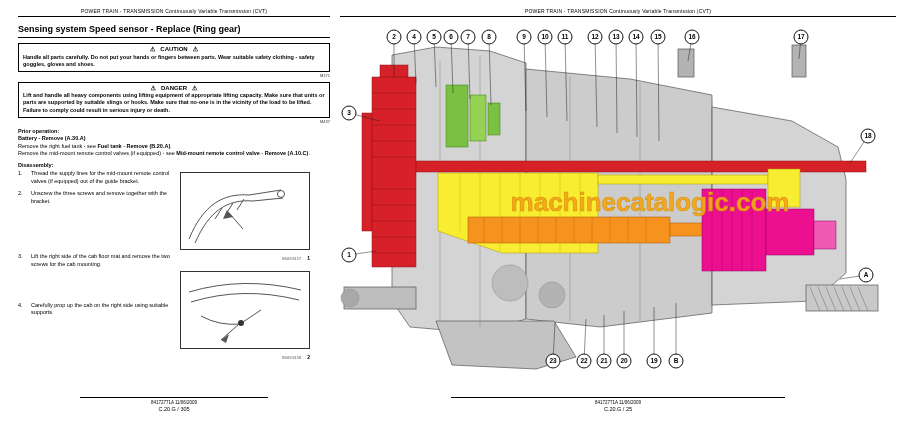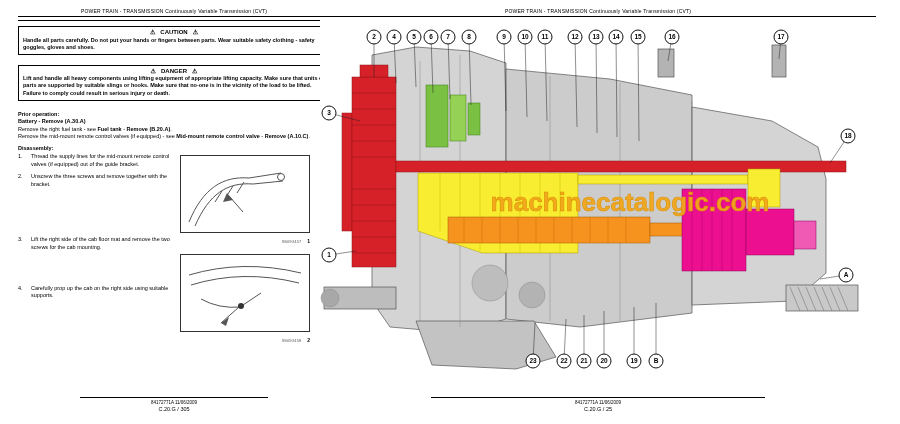--- a/index.html
+++ b/index.html
@@ -2,21 +2,21 @@
 <html><head>
 <meta charset="utf-8">
 <style>
   * { box-sizing: border-box; }
   html,body { margin:0; padding:0; background:#ffffff; }
   body { width:900px; height:424px; overflow:hidden; font-family:"Liberation Sans", sans-serif; color:#000; }
   .canvas { position:relative; width:900px; height:424px; background:#fff; }
 
   .page { position:absolute; top:8px; height:404px; background:#fff; }
   .page-left { left:18px; width:312px; }
-  .page-right { left:320px; width:556px; }
+  .page-right { left:340px; width:556px; }
 
   .running-header { font-size:5px; text-align:center; letter-spacing:.2px; white-space:nowrap; }
   .header-rule { border-top:1px solid #000; margin-top:2px; }
 
   .doc-title { font-size:9px; font-weight:bold; margin-top:7px; }
   .title-rule { border-top:1px solid #000; margin:3px 0 5px; }
 
   .warnbox { border:1px solid #000; padding:2px 4px 3px; }
   .warnhead { display:flex; justify-content:center; align-items:center; gap:5px; font-size:6px; font-weight:bold; }
   .warnhead .tri { font-size:6px; line-height:1; }
@@ -48,20 +48,21 @@
 </style>
 </head>
 <body>
 
 <div class="canvas">
 
   <div class="page page-left">
     <div class="running-header">POWER TRAIN - TRANSMISSION Continuously Variable Transmission (CVT)</div>
     <div class="header-rule"></div>
 
+    <div class="doc-title">Sensing system Speed sensor - Replace (Ring gear)</div>
     <div class="title-rule"></div>
 
     <div class="warnbox">
       <div class="warnhead">
         <span class="tri">⚠</span>
         <span>CAUTION</span>
         <span class="tri">⚠</span>
       </div>
       <p class="warn-text">Handle all parts carefully. Do not put your hands or fingers between parts. Wear suitable safety clothing - safety goggles, gloves and shoes.</p>
     </div>

